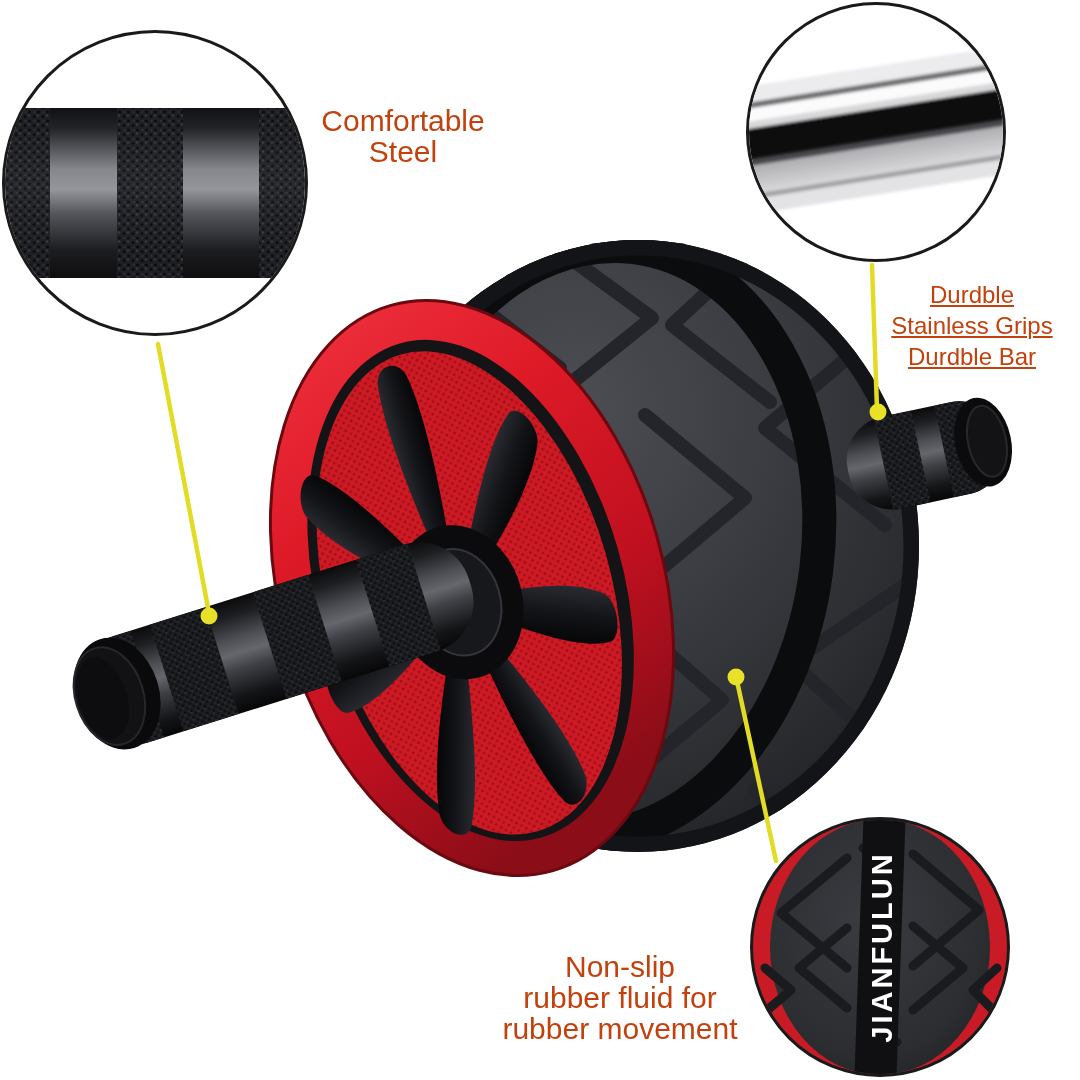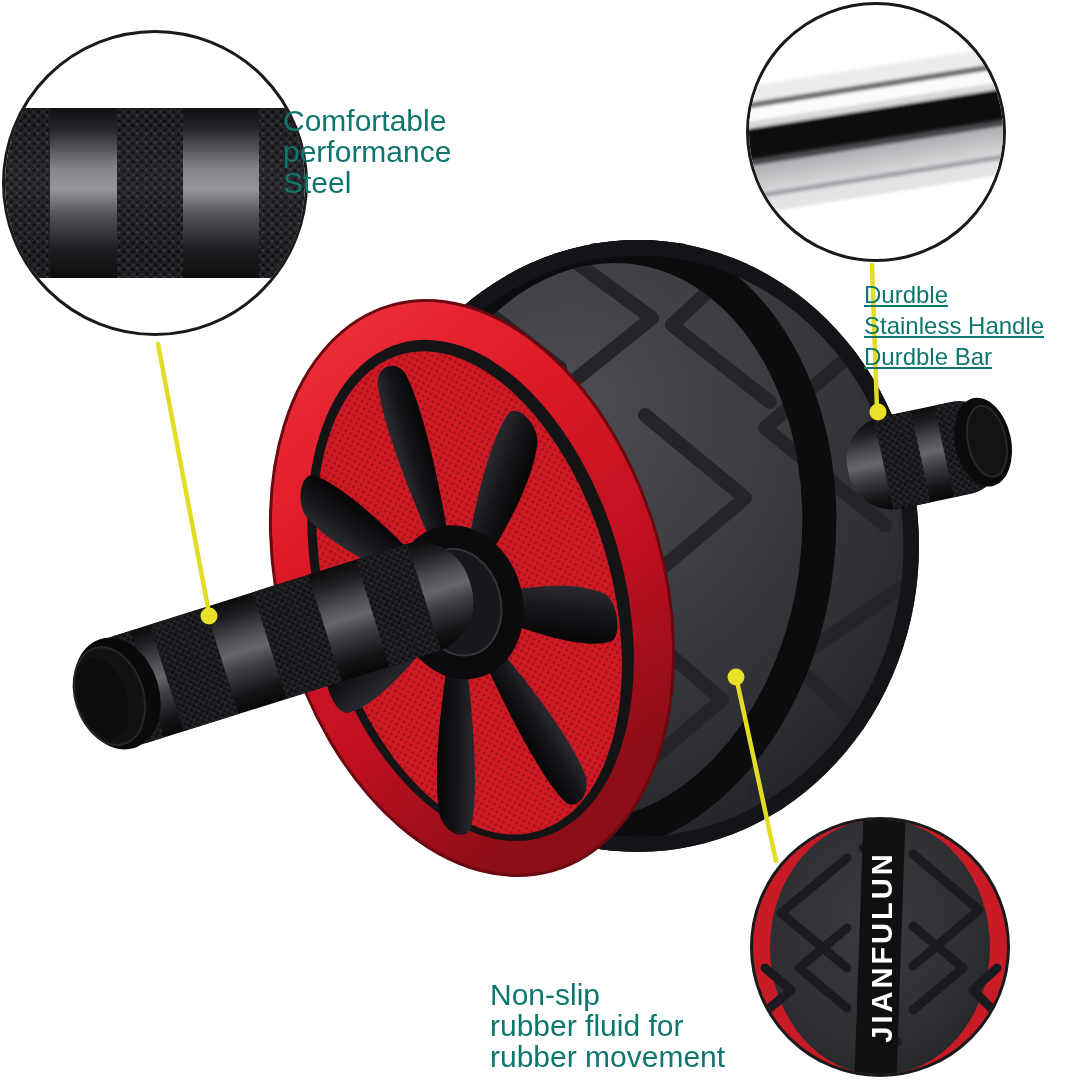--- a/index.html
+++ b/index.html
@@ -5,25 +5,25 @@
   html,body{margin:0;padding:0;background:#fff;}
   .canvas{position:relative;width:1080px;height:1080px;background:#ffffff;overflow:hidden;
           font-family:"Liberation Sans",sans-serif;}
   .product-svg{position:absolute;left:0;top:0;}
   .inset{position:absolute;border-radius:50%;overflow:hidden;box-sizing:border-box;
          border:3px solid #1a1a1a;background:transparent;}
   .inset svg{display:block;}
   .inset-tl{left:2px;top:30px;width:306px;height:306px;background:#ffffff;}
   .inset-tr{left:746px;top:2px;width:260px;height:260px;background:#ffffff;}
   .inset-br{left:750px;top:817px;width:260px;height:260px;background:#2a2b2f;}
-  .callout{position:absolute;color:#0f766e;font-size:30px;line-height:31px;}
+  .callout{position:absolute;text-align:center;color:#c2410c;font-size:30px;line-height:31px;}
   .callout div{white-space:nowrap;}
   .callout-grips{left:283px;top:105px;width:240px;}
   .callout-handle{left:864px;top:279px;width:216px;font-size:24px;text-decoration:underline;}
-  .callout-wheel{left:490px;top:951px;width:260px;margin-top:28px;}
+  .callout-wheel{left:490px;top:951px;width:260px;}
 </style>
 </head>
 <body>
 
 <div class="canvas">
 
   <svg class="product-svg" width="1080" height="1080" viewBox="0 0 1080 1080">
     <defs>
       <radialGradient id="treadG" cx="38%" cy="28%" r="85%">
         <stop offset="0" stop-color="#4d4e54"></stop>
@@ -223,27 +223,26 @@
         <path d="M110 222 L127 237 L144 222"></path>
         <path d="M110 28 L127 42 L144 28"></path>
       </g>
       <rect x="106" y="-5" width="42" height="264" fill="#101013" transform="rotate(2 127 127)"></rect>
       <text transform="translate(129 127) rotate(-90)" text-anchor="middle" dominant-baseline="central" fill="#ffffff" font-size="29" font-weight="bold" letter-spacing="3" font-family="Liberation Sans, sans-serif">JIANFULUN</text>
     </svg>
   </div>
 
   <div class="callout callout-grips">
     <div>Comfortable</div>
-    <div>performance</div>
     <div>Steel</div>
   </div>
 
   <div class="callout callout-handle">
     <div>Durdble</div>
-    <div>Stainless Handle</div>
+    <div>Stainless Grips</div>
     <div>Durdble Bar</div>
   </div>
 
   <div class="callout callout-wheel">
     <div>Non-slip</div>
     <div>rubber fluid for</div>
     <div>rubber movement</div>
   </div>
 
 </div>

